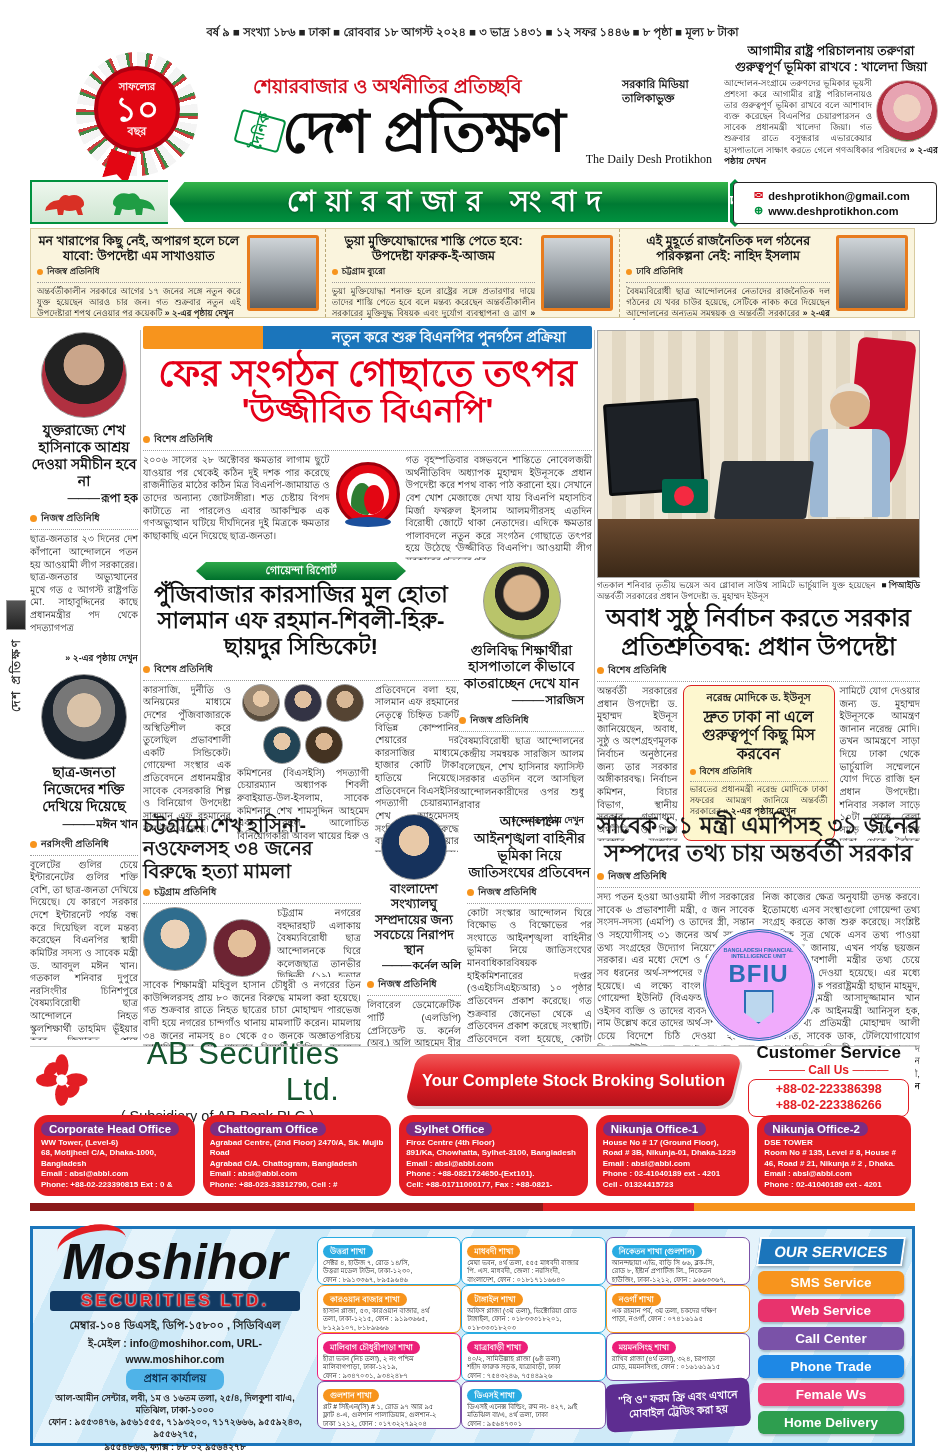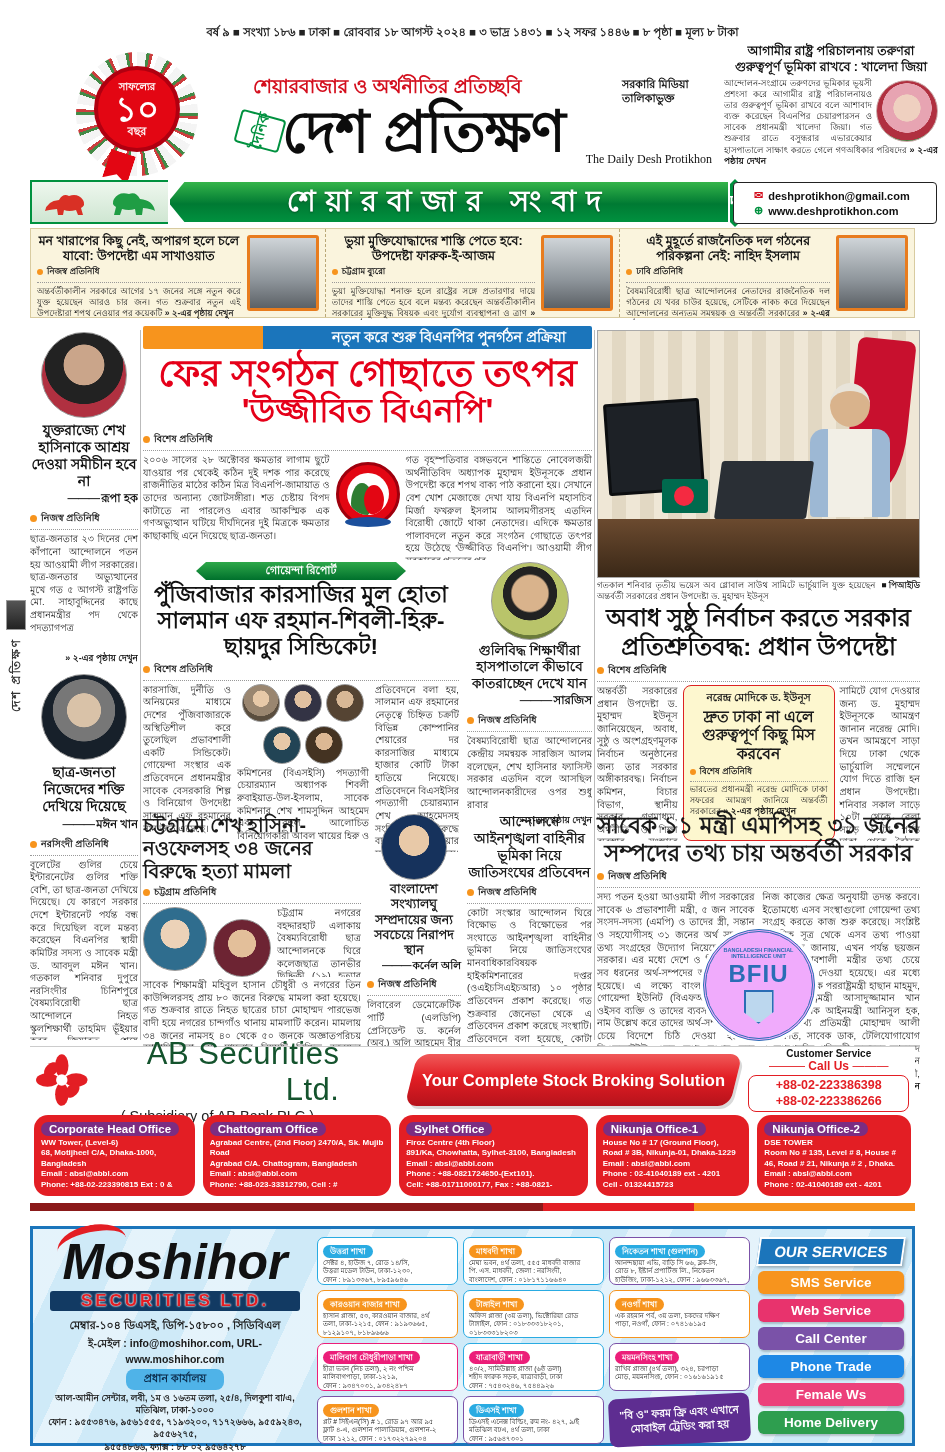--- a/index.html
+++ b/index.html
@@ -93,21 +93,21 @@
   #detective { position:absolute; left:0; top:236px; width:316px; }
   #det-ribbon { width:210px; margin:0 auto; height:18px; background:linear-gradient(180deg,#2ea84a,#00702c); color:#fff; font-size:11px; font-weight:bold; display:flex; align-items:center; justify-content:center; clip-path:polygon(10px 0,calc(100% - 10px) 0,100% 50%,calc(100% - 10px) 100%,10px 100%,0 50%); }
   #det-h { font-size:22.5px; font-weight:800; color:#111; text-align:center; line-height:1.15; margin-top:2px; }
   #det-flex { display:flex; gap:6px; margin-top:2px; height:168px; overflow:hidden; }
   #det-flex .c1 { width:88px; }
   #det-flex .c2 { width:132px; }
   #det-flex .c3 { flex:1; }
   .suspects { display:flex; flex-wrap:wrap; gap:4px; justify-content:center; margin-bottom:3px; }
   .suspects .sp { width:38px; height:38px; border:1px solid #999; }
   
-  #sarjis { position:absolute; left:324px; top:236px; width:125px; }
+  #sarjis { position:absolute; left:316px; top:236px; width:125px; }
   #sarjis .ph { width:78px; height:78px; margin:0 auto 3px; background:radial-gradient(circle at 50% 40%, #d9b38c 0 30%, #222 33% 45%, #b9c46a 46% 70%, #6b7b3a 71% 100%); border:1px solid #999; }
   #sarjis .h { font-size:13.5px; font-weight:bold; text-align:center; line-height:1.22; }
   
   #chatto { position:absolute; left:0; top:488px; width:218px; }
   #chatto .h { font-size:19.5px; font-weight:800; line-height:1.18; }
   #chatto .ph-row { display:flex; gap:6px; margin-top:3px; }
   #chatto .p1 { width:64px; height:64px; background:radial-gradient(circle at 50% 42%, #ecd2b8 0 30%, #2f6d8e 31% 100%); border:1px solid #999; flex:0 0 auto; }
   #chatto .p2 { width:58px; height:58px; background:radial-gradient(circle at 50% 42%, #e3bf9a 0 32%, #6d2433 33% 100%); border:1px solid #999; flex:0 0 auto; align-self:flex-end; }
   #chatto .side { flex:1; height:70px; overflow:hidden; }
   #chatto .rest { height:86px; overflow:hidden; margin-top:2px; }
@@ -149,21 +149,21 @@
   
   #ab-ad { left:30px; top:1046px; width:885px; height:174px; border-top:1px solid #ccc; background:#fff; }
   #ab-top { display:flex; align-items:center; height:66px; padding:4px 6px; gap:12px; }
   #ab-logo { display:flex; align-items:center; gap:8px; }
   #ab-name-wrap { text-align:center; }
   #ab-name { font-size:31px; color:#14532d; letter-spacing:.5px;text-align:right; }
   #ab-sub { font-size:14.5px; color:#222; }
   #ab-ribbon { margin-left:60px; width:340px; height:52px; background:linear-gradient(180deg,#f05a5a,#e31e24 45%,#b5121b); border-radius:12px; transform:skewX(-14deg); display:flex; align-items:center; justify-content:center; box-shadow:3px 3px 0 rgba(0,0,0,.15); }
   #ab-ribbon span { transform:skewX(14deg); color:#fff; font-weight:bold; font-size:16.5px; }
   #ab-cs { margin-left:auto; width:168px; text-align:center; }
-  #ab-cs .t { font-size:10px; font-weight:bold; color:#111; }
+  #ab-cs .t { font-size:17px; font-weight:bold; color:#111; }
   #ab-cs .c { font-size:12px; font-weight:bold; color:#e31e24; }
   #ab-cs .c:before, #ab-cs .c:after { content:" ——— "; color:#e31e24; font-weight:normal; }
   #ab-cs .p { margin-top:2px; border:1.5px solid #e31e24; border-radius:8px; font-size:12.5px; font-weight:bold; color:#e31e24; padding:2px 4px; white-space:pre-line; line-height:1.25; }
   #ab-offices { display:flex; gap:8px; padding:2px 4px; }
   .office { background:var(--ad-red); border-radius:14px; padding:4px 7px; color:#fff; flex:1; }
   .office .pill { display:inline-block; background:var(--ad-purple); border-radius:10px; padding:1px 8px; font-size:11.5px; font-weight:bold; margin-bottom:2px; }
   .office .lines { font-size:8px; line-height:1.3; white-space:pre-line; font-weight:bold; height:54px; overflow:hidden; }
   #ab-bar { margin-top:5px; height:8px; background:linear-gradient(90deg,#8b1a1a 0 58%,#e31e24 58% 75%,#f7941d 75%); }
   
   #mo-ad { left:30px; top:1226px; width:885px; height:220px; border:3px solid #1b75bb; background:
@@ -171,21 +171,21 @@
      display:flex; padding:8px; gap:8px; }
   #mo-left { width:268px; display:flex; flex-direction:column; align-items:center; }
   #mo-logo { font-size:50px; font-weight:800; font-style:italic; color:#111; line-height:1; position:relative; }
   #mo-logo .swoosh { position:absolute; left:-6px; top:-12px; width:70px; height:40px; border-top:7px solid #e31e24; border-radius:50%; transform:rotate(-12deg); }
   #mo-secbar { margin-top:4px; width:250px; height:26px; background:var(--moshihor-navy); display:flex; align-items:center; justify-content:center; border-radius:3px; }
   #mo-secbar span { color:#e31e24; font-weight:800; font-size:17px; letter-spacing:3px; text-shadow:0 0 2px #fff, 0 0 2px #fff; }
   #mo-member { margin-top:6px; font-size:11px; font-weight:bold; text-align:center; }
   #mo-email { font-size:10.5px; font-weight:bold; text-align:center; }
   #mo-ho-pill { margin-top:4px; background:#4fb3e8; color:#0b2a4a; border-radius:8px; padding:1px 18px; font-size:11px; font-weight:bold; }
   #mo-ho { margin-top:2px; font-size:9px; font-weight:bold; text-align:center; line-height:1.35; white-space:pre-line; }
-  #mo-grid { flex:1; display:grid; grid-template-columns:repeat(3,1fr); grid-auto-rows:48px; gap:5px; }
+  #mo-grid { flex:1; display:grid; grid-template-columns:repeat(3,1fr); grid-auto-rows:48px; }
   .branch { background:#fff; border-radius:7px; padding:2px 5px; overflow:hidden; border:1.5px solid #29abe2; }
   .branch .bh { display:inline-block; border-radius:8px; padding:0 7px; font-size:8px; font-weight:bold; color:#fff; margin-bottom:1px; }
   .branch .bd { font-size:6.8px; line-height:1.25; white-space:pre-line; color:#222; }
   #mo-note { background:#5e2d91; color:#fff; border-radius:8px; transform:rotate(-3deg); display:flex; align-items:center; justify-content:center; text-align:center; font-size:10.5px; font-weight:bold; padding:3px 6px; line-height:1.3; }
   #mo-right { width:146px; display:flex; flex-direction:column; gap:5px; }
   #mo-services-title { background:var(--kicker-blue); border:2px solid #fff; box-shadow:2px 2px 3px rgba(0,0,0,.25); transform:skewX(-8deg); color:#fff; font-weight:800; font-size:15px; text-align:center; padding:4px 0; }
   .svc { border-radius:6px; color:#fff; font-weight:bold; font-size:13.5px; text-align:center; padding:4px 0; box-shadow:1px 2px 2px rgba(0,0,0,.2); }
 </style>
 </head>
 <body>

